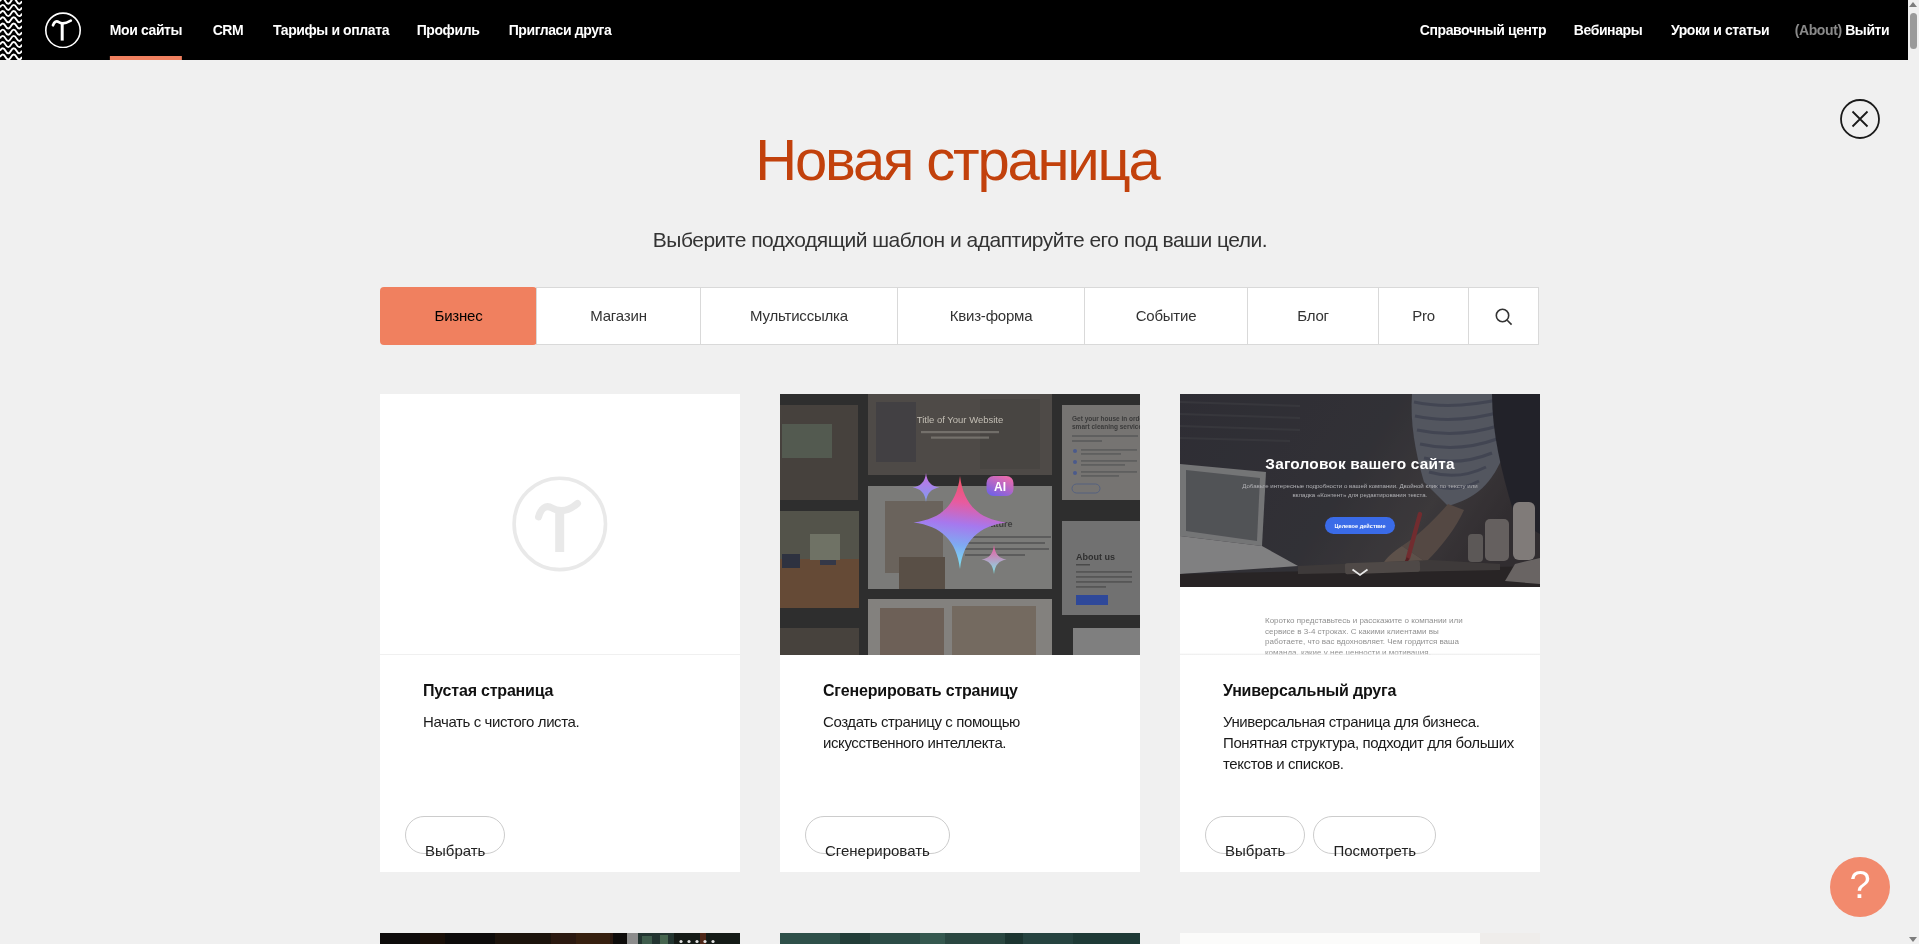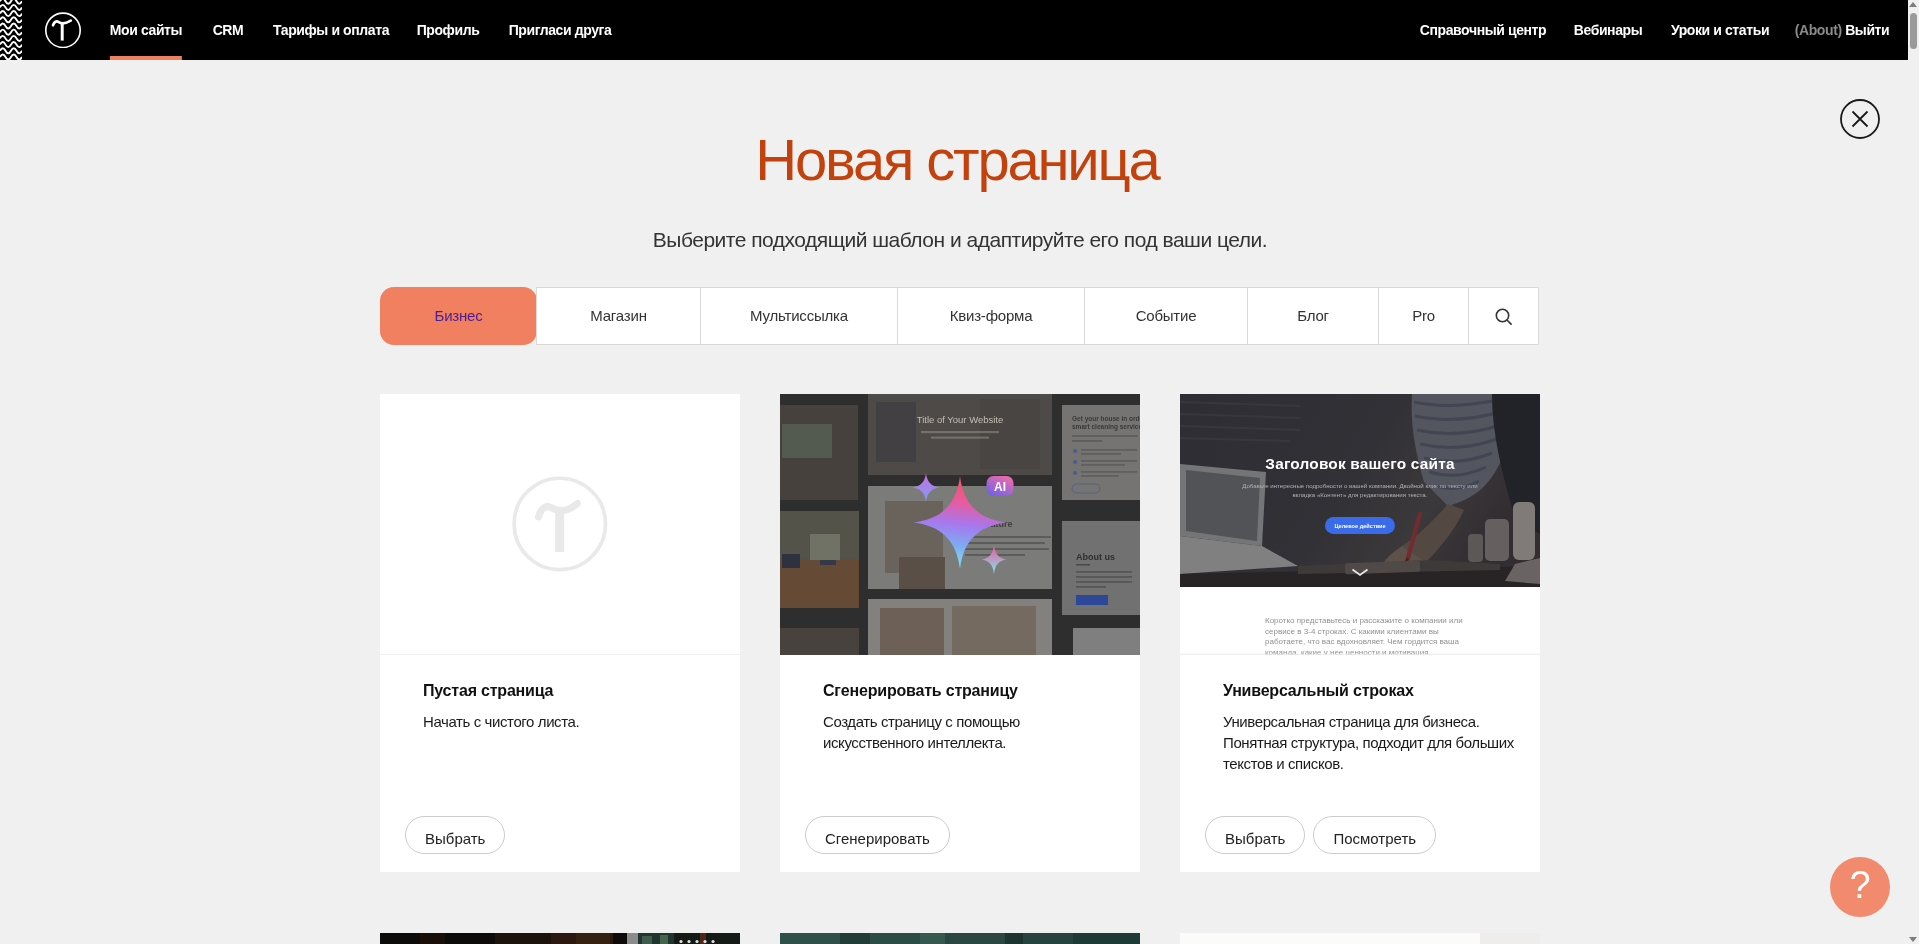--- a/index.html
+++ b/index.html
@@ -14,29 +14,29 @@
 .gray{color:#8a8a8a;}
 
 .close{position:absolute;left:1840px;top:99px;width:40px;height:40px;}
 
 .title{position:absolute;left:380px;top:131px;width:1154px;text-align:center;font-size:58px;letter-spacing:-2.2px;line-height:58px;color:#c2410c;}
 .subtitle{position:absolute;left:180px;top:227px;width:1560px;text-align:center;font-size:21px;letter-spacing:-0.5px;line-height:26px;color:#333;}
 
 .tabs{position:absolute;left:380px;top:287px;height:58px;display:flex;}
 .tab{background:#fff;border:1px solid #d9d9d9;margin-left:-1px;height:58px;line-height:56px;text-align:center;font-size:15px;letter-spacing:-0.2px;color:#333;}
 .tab:first-child{margin-left:0;}
-.tab.active{background:#f0805f;border:none;color:#4c1d95;border-radius:14px;line-height:58px;}
+.tab.active{background:#f0805f;border:none;color:#000000;border-radius:4px;line-height:58px;}
 
 .card{position:absolute;width:360px;height:478px;background:#fff;}
 .cimg{width:360px;height:261px;position:relative;overflow:hidden;}
 .cbody{padding:27px 25px 0 43px;}
 .ctitle{font-size:16px;letter-spacing:-0.2px;font-weight:bold;color:#111;}
 .cdesc{font-size:15px;letter-spacing:-0.4px;line-height:21px;color:#1a1a1a;margin-top:11px;}
 .cbtns{position:absolute;left:25px;top:422px;display:flex;gap:8px;}
-.btn{height:38px;line-height:36px;border:1px solid #ccc;border-radius:19px;background:#fff;font-size:15px;color:#222;padding:4px 19px;white-space:nowrap;}
+.btn{height:38px;line-height:36px;border:1px solid #ccc;border-radius:19px;background:#fff;font-size:15px;color:#222;padding:16px 19px;white-space:nowrap;}
 
 .help{position:absolute;left:1830px;top:857px;width:60px;height:60px;border-radius:50%;background:#f28a6d;color:#fff;text-align:center;line-height:56px;font-size:38px;font-weight:normal;}
 
 .sbthumb{position:absolute;left:1910px;top:13px;width:7px;height:36px;border-radius:4px;background:#9a9a9a;}
 .sbup{position:absolute;left:1909px;top:2px;width:0;height:0;border-left:4.5px solid transparent;border-right:4.5px solid transparent;border-bottom:5px solid #7d7d7d;}
 .sbdn{position:absolute;left:1909px;top:937px;width:0;height:0;border-left:4.5px solid transparent;border-right:4.5px solid transparent;border-top:5px solid #7d7d7d;}
 </style>
 </head>
 <body>
 
@@ -275,21 +275,21 @@
       <g font-family="Liberation Sans,sans-serif" font-size="8" fill="#909090">
         <text x="85" y="229">Коротко представьтесь и расскажите о компании или</text>
         <text x="85" y="239.5">сервисе в 3-4 строках. С какими клиентами вы</text>
         <text x="85" y="250">работаете, что вас вдохновляет. Чем гордится ваша</text>
         <text x="85" y="260.5">команда, какие у нее ценности и мотивация.</text>
       </g>
     </svg>
     <div style="position:absolute;left:0;bottom:0;width:360px;height:2px;background:linear-gradient(rgba(255,255,255,0),#ececec);"></div>
   </div>
   <div class="cbody">
-    <div class="ctitle">Универсальный строках</div>
+    <div class="ctitle">Универсальный друга</div>
     <div class="cdesc">Универсальная страница для бизнеса.<br>Понятная структура, подходит для больших<br>текстов и списков.</div>
   </div>
   <div class="cbtns">
       <div class="btn">Выбрать</div>
       <div class="btn">Посмотреть</div>
     </div>
 </div>
 
 <div class="card" style="left:380px;top:933px;">
   <div class="cimg" style="background:#0e0b09;">

